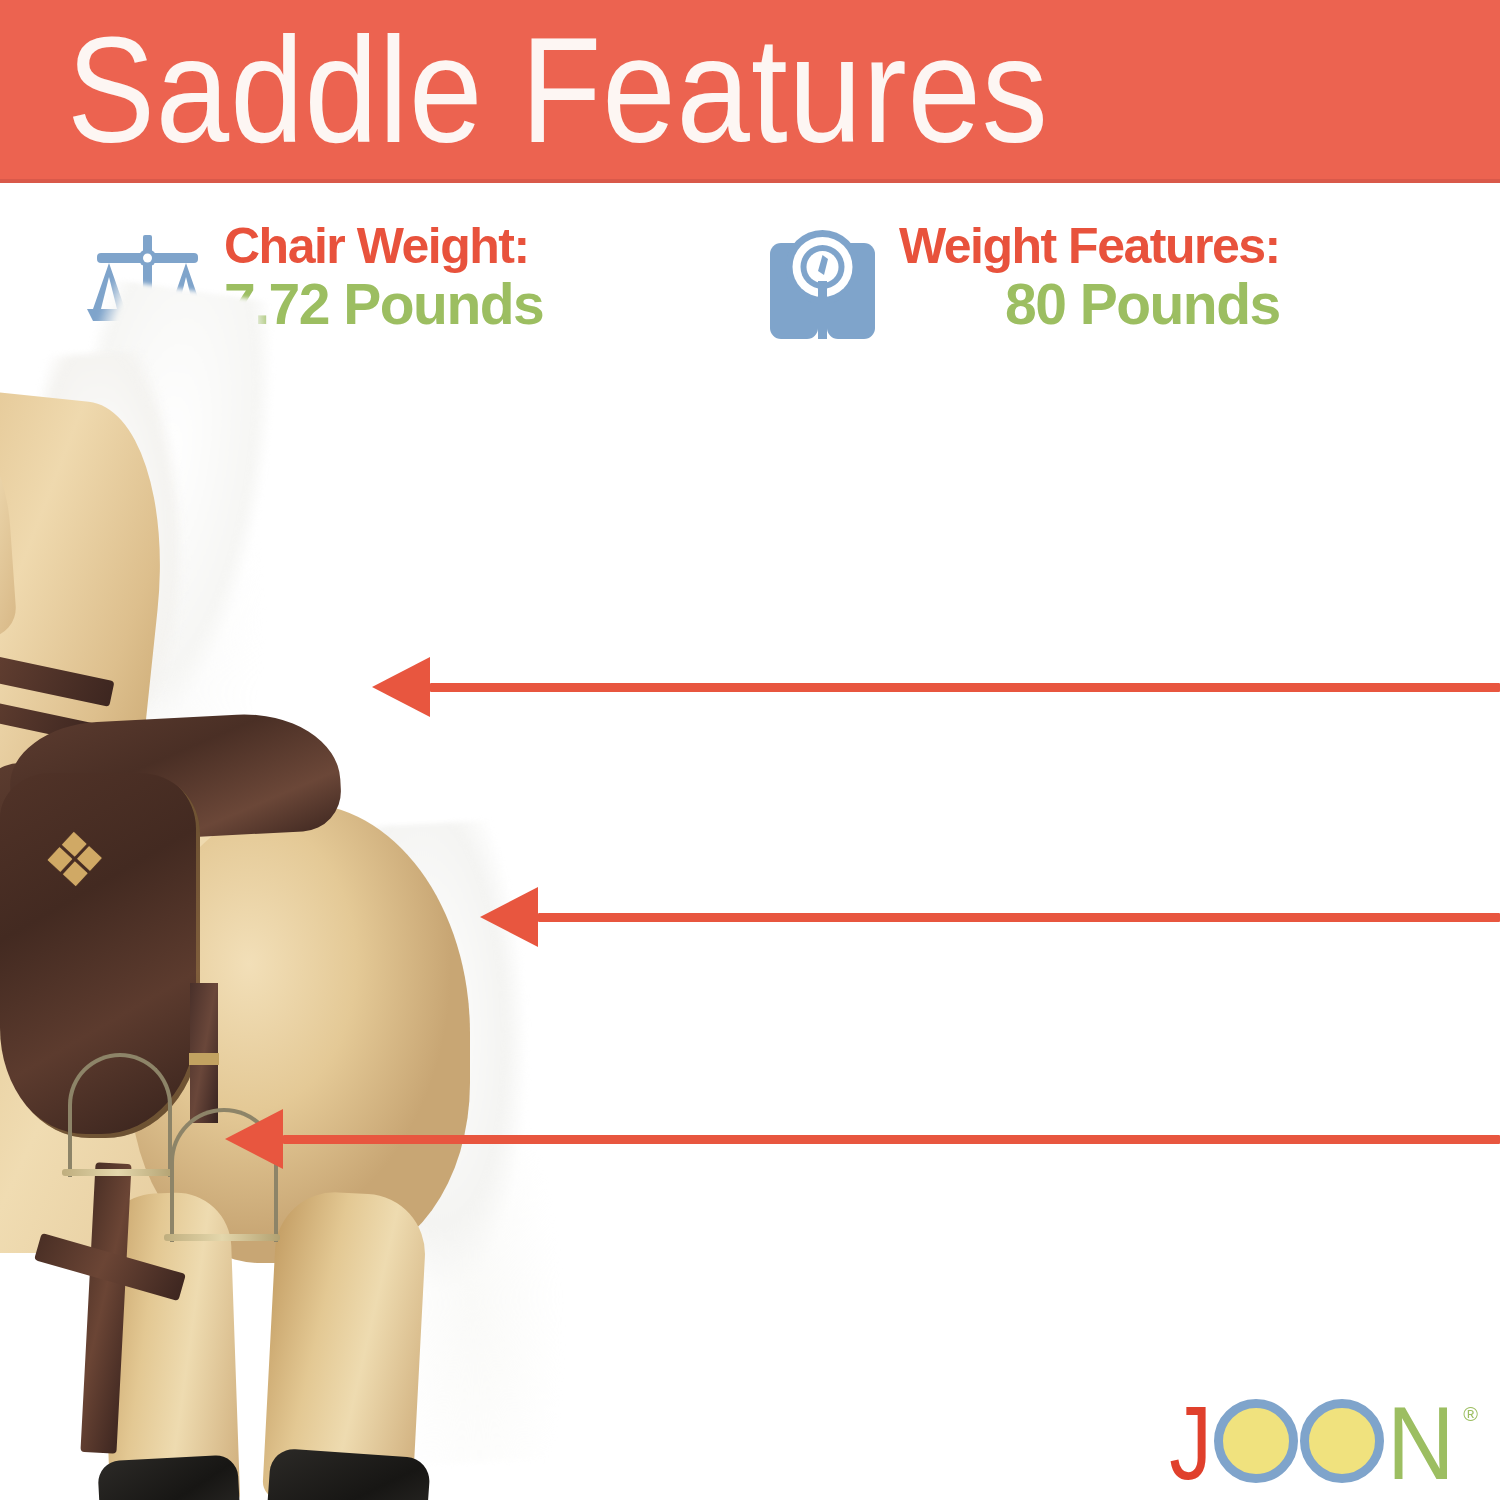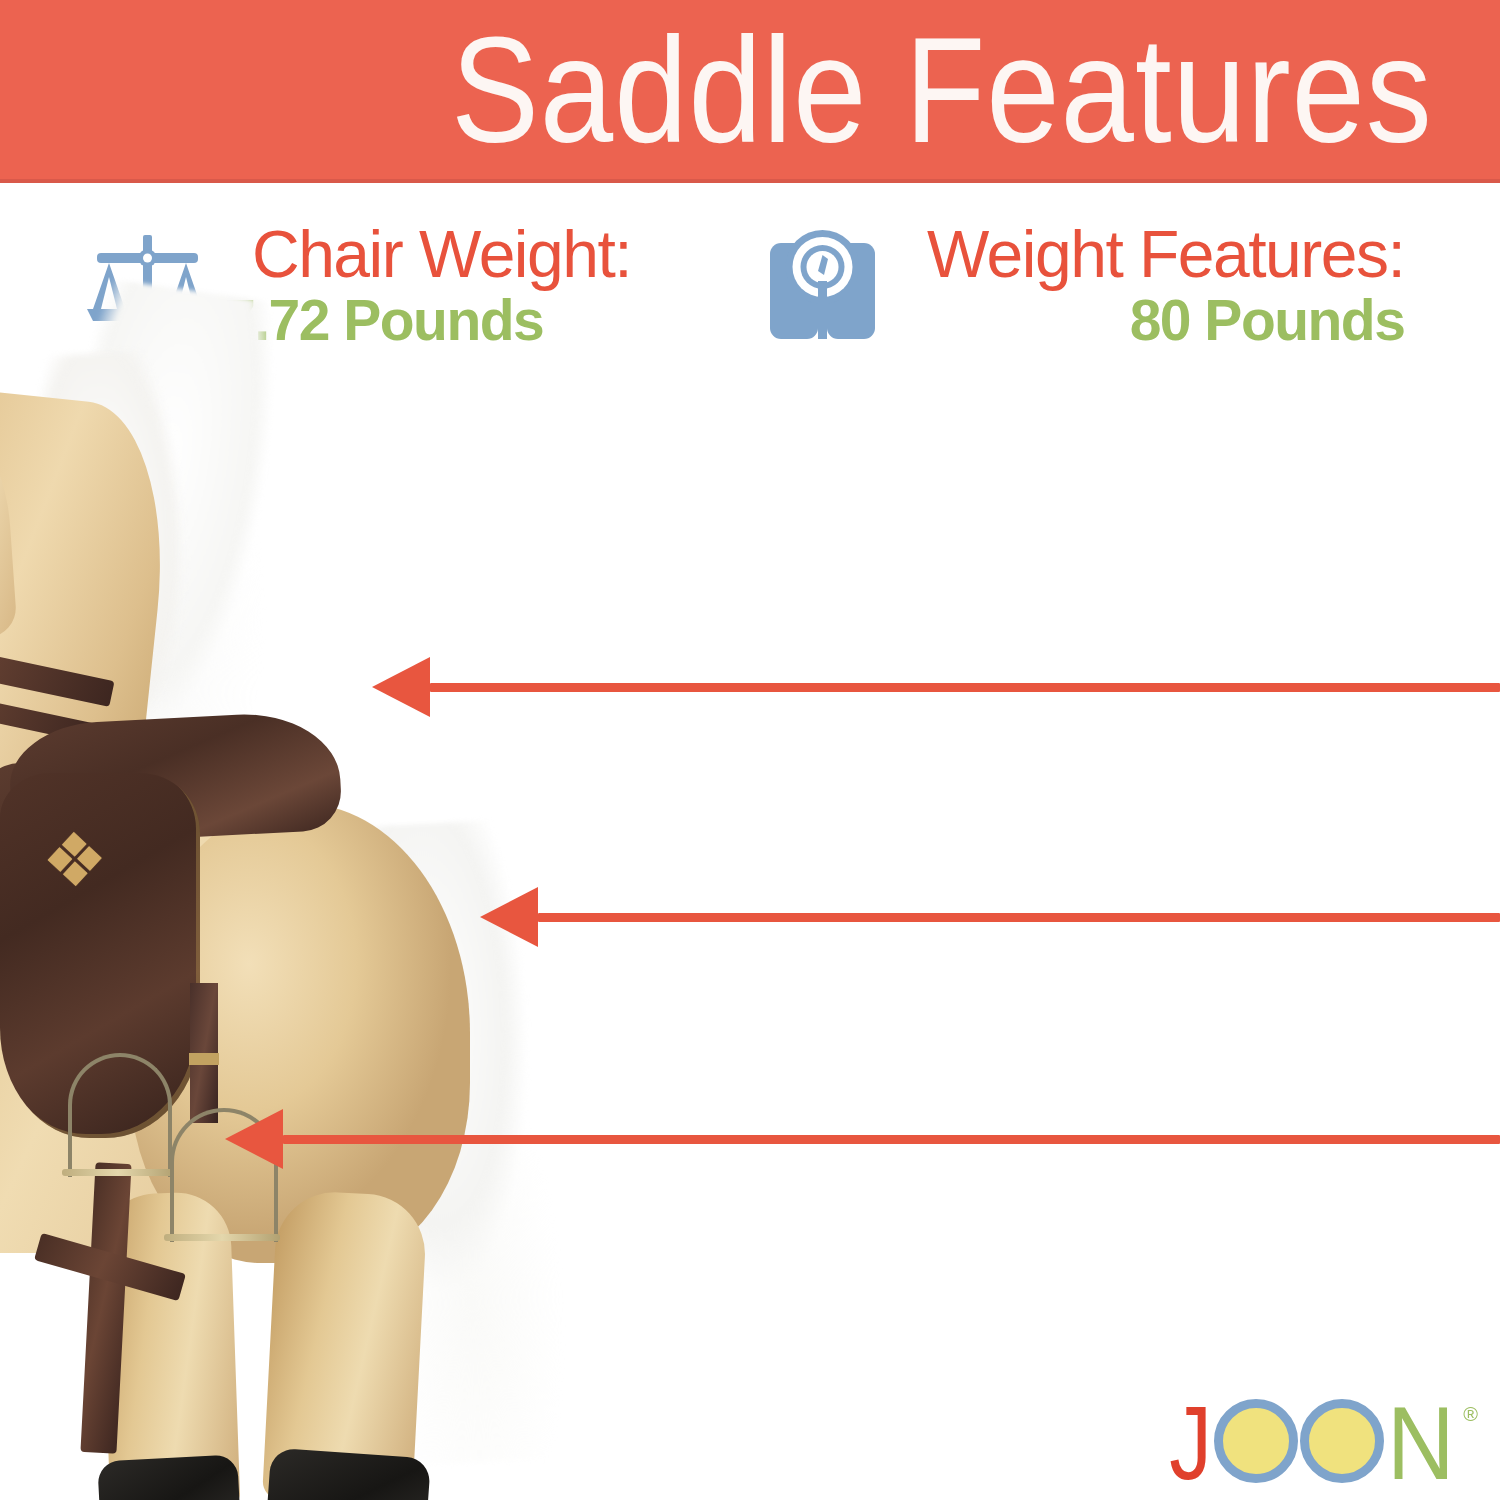--- a/index.html
+++ b/index.html
@@ -22,21 +22,21 @@
   .header-banner {
     position: absolute;
     left: 0; top: 0;
     width: 1500px;
     height: 183px;
     background: #ec6350;
     box-sizing: border-box;
     border-bottom: 4px solid #d9594a;
     display: flex;
     align-items: center;
-    justify-content: flex-end;
+    justify-content: flex-start;
   }
   .header-title {
     color: #fdf6f3;
     font-family: "Liberation Sans", sans-serif;
     font-size: 150px;
     line-height: 1;
     font-weight: 300;
     letter-spacing: 1px;
     transform: scaleX(0.88);
     transform-origin: center;
@@ -68,25 +68,24 @@
   }
   .stat-text {
     margin-left: 14px;
     line-height: 1.03;
   }
   .stat-text.ta-left  { text-align: left; }
   .stat-text.ta-right { text-align: right; }
   .stat-label {
     display: block;
     color: #e8523c;
-    font-size: 66px;
-    font-weight: normal;
+    font-size: 50px;
+    font-weight: bold;
     letter-spacing: -1.5px;
     white-space: nowrap;
-    margin-left: 28px;
   }
   .stat-value {
     display: block;
     color: #9cbe61;
     font-size: 57px;
     font-weight: bold;
     letter-spacing: -1.5px;
     white-space: nowrap;
     margin-top: 2px;
   }

